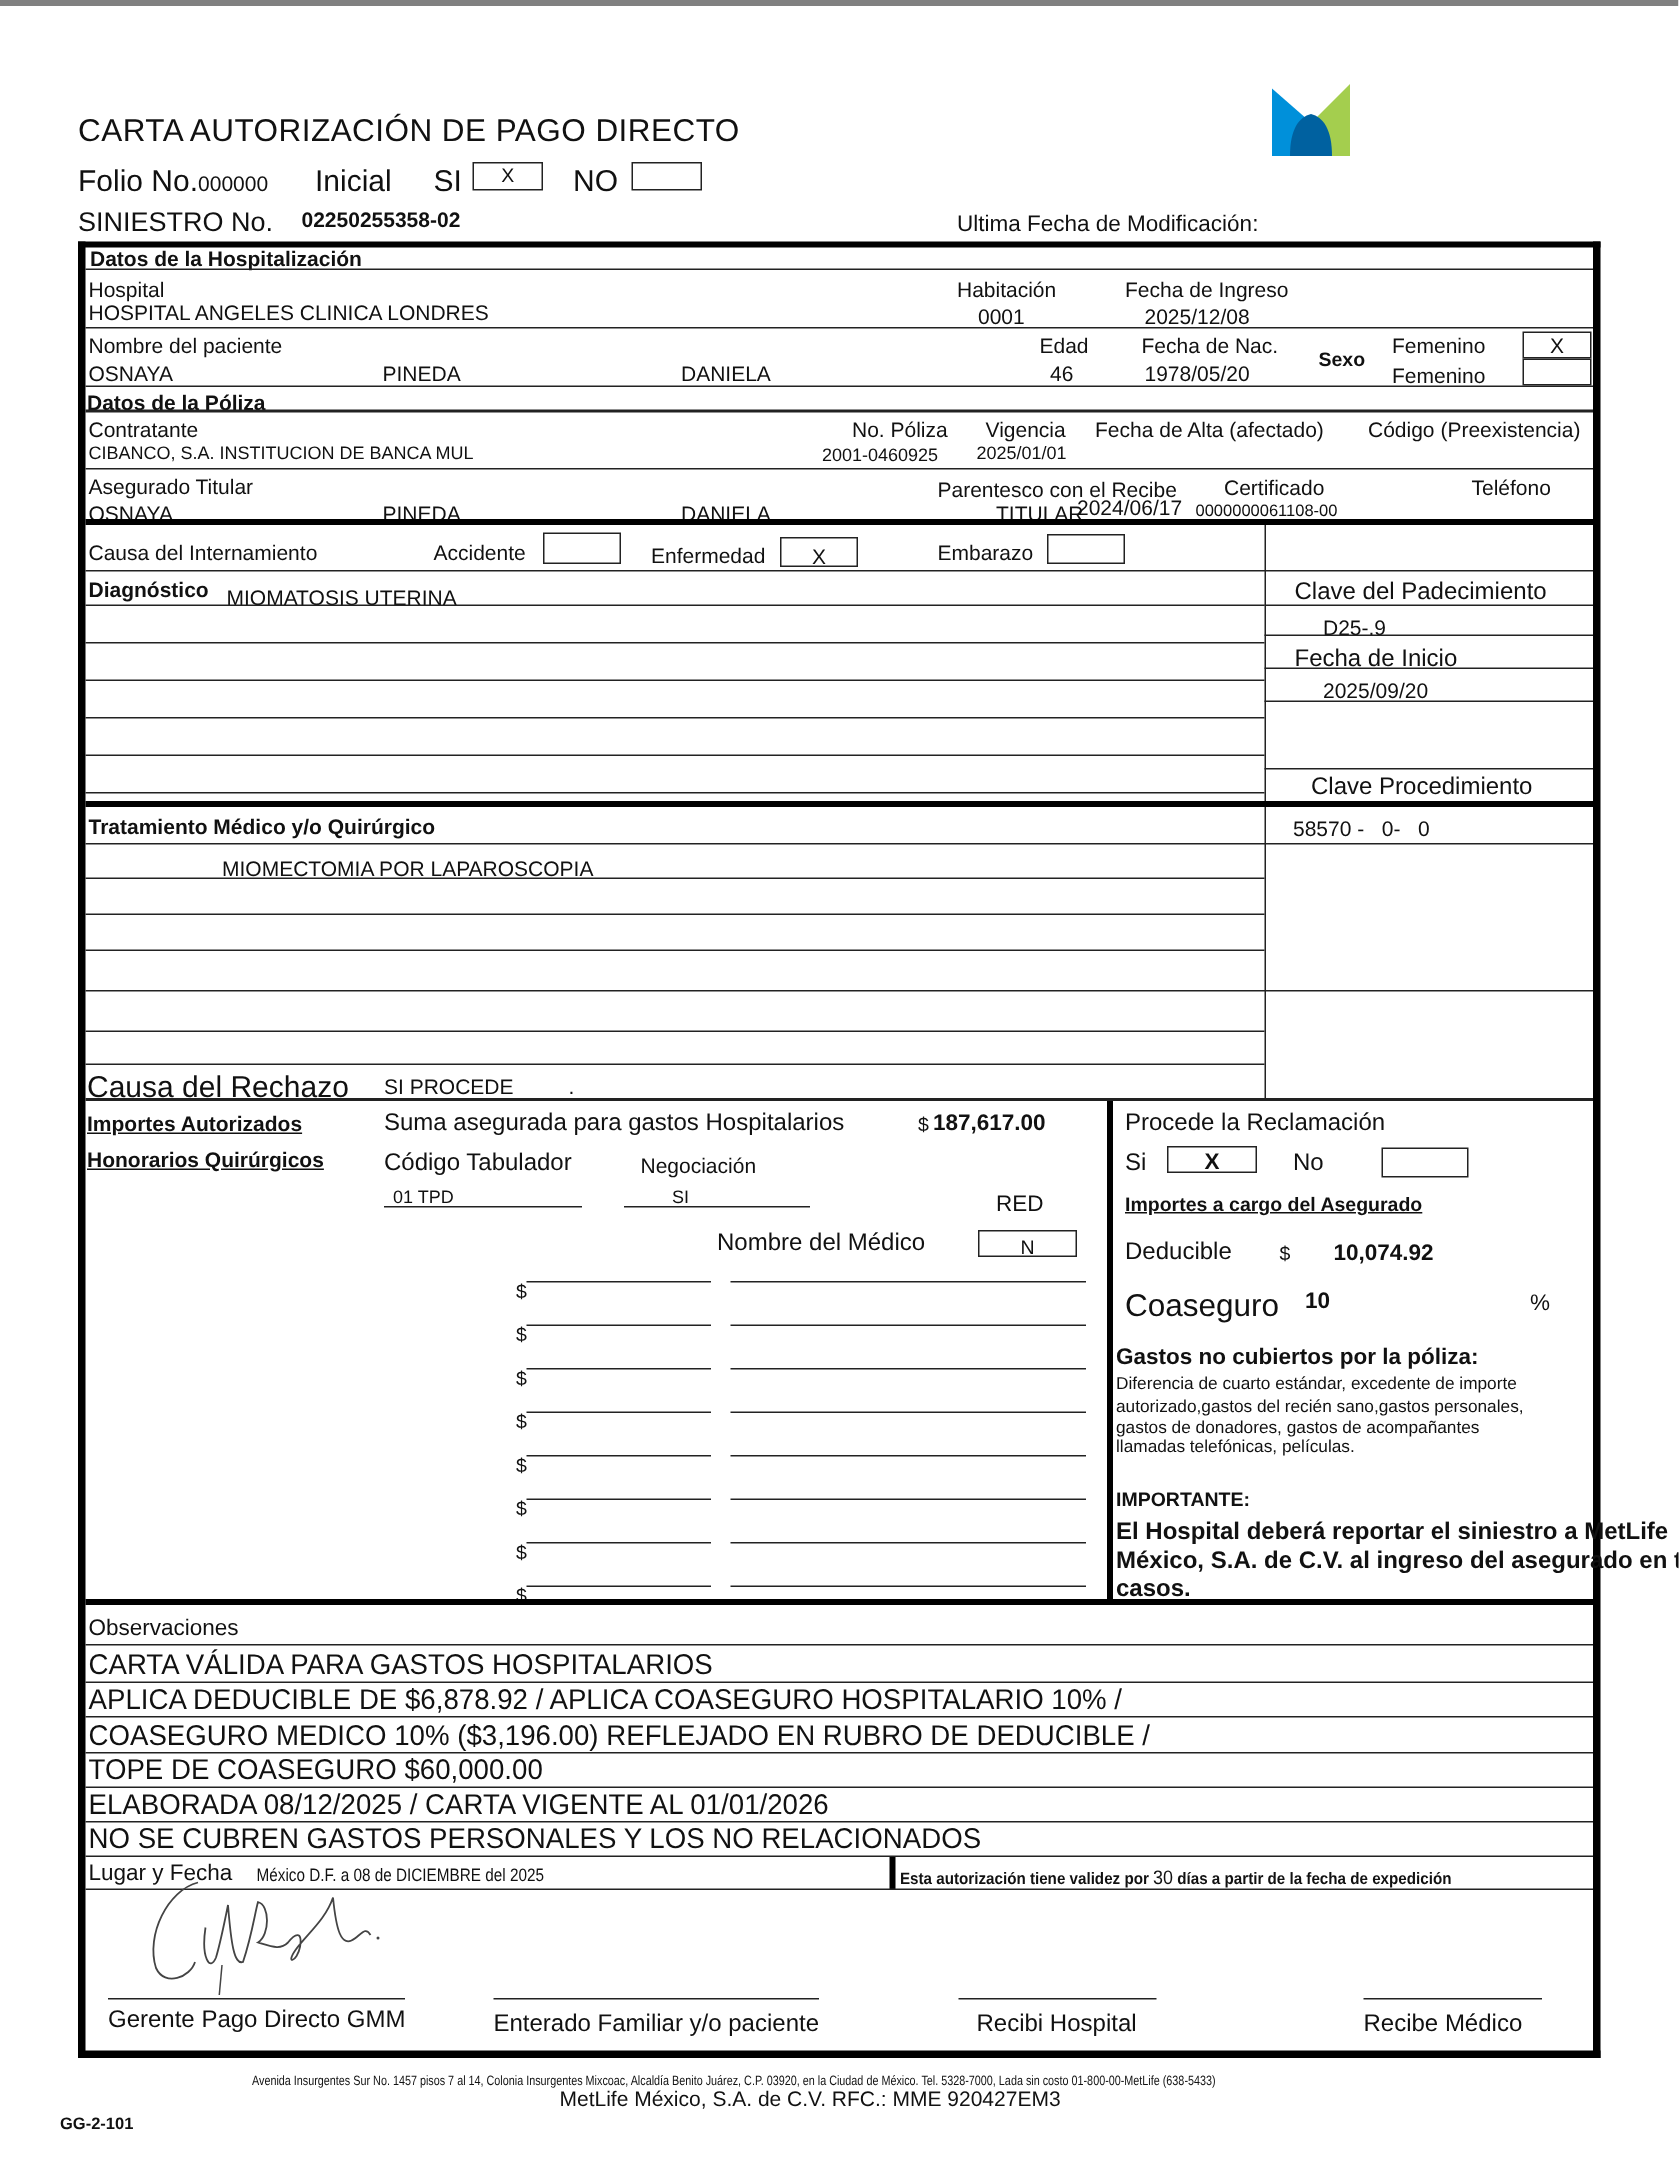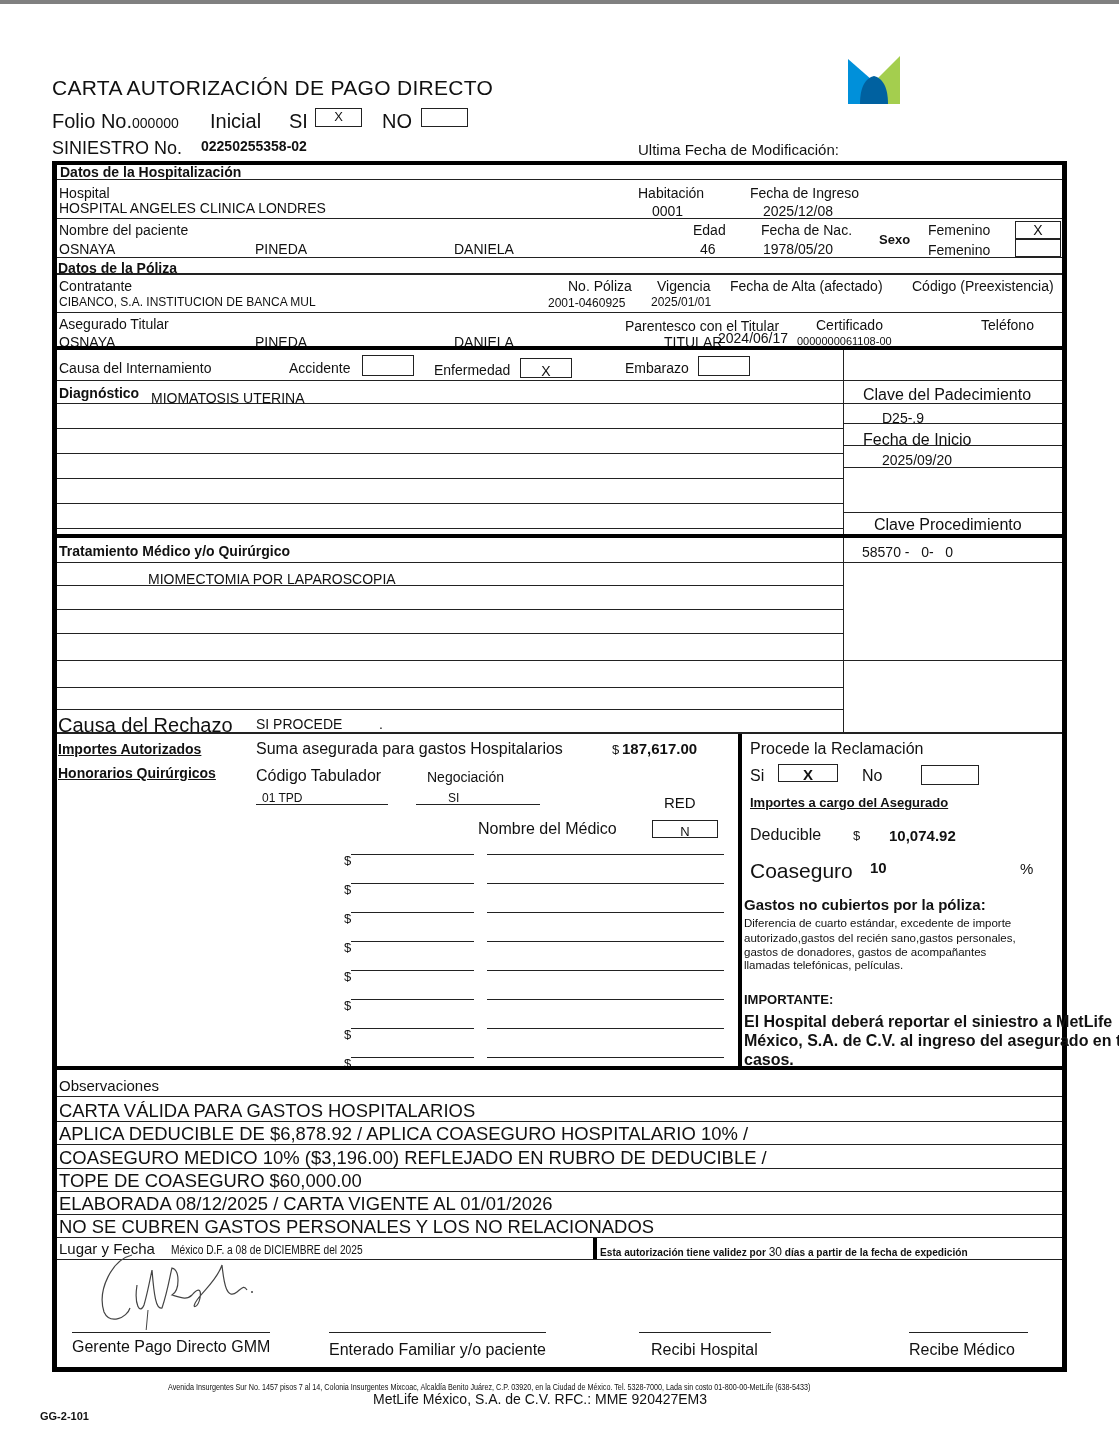--- a/index.html
+++ b/index.html
@@ -86,21 +86,21 @@
 <div class="abs small" style="left:651px;top:295px;">2025/01/01</div>
 <div class="abs" style="left:730px;top:278px;font-size:14px;">Fecha de Alta (afectado)</div>
 <div class="abs val" style="left:718px;top:298px;margin-top:32px;">2024/06/17</div>
 <div class="abs" style="left:912px;top:278px;font-size:14px;">Código (Preexistencia)</div>
 <div class="hl" style="left:57px;top:312px;width:1005px;"></div>
 
 <div class="abs" style="left:59px;top:316px;font-size:14px;">Asegurado Titular</div>
 <div class="abs val" style="left:59px;top:334px;">OSNAYA</div>
 <div class="abs val" style="left:255px;top:334px;">PINEDA</div>
 <div class="abs val" style="left:454px;top:334px;">DANIELA</div>
-<div class="abs" style="left:625px;top:318px;font-size:14px;">Parentesco con el Titular</div>
+<div class="abs" style="left:625px;top:318px;font-size:14px;">Parentesco con el Recibe</div>
 <div class="abs val" style="left:664px;top:334px;">TITULAR</div>
 <div class="abs" style="left:816px;top:317px;font-size:14px;">Certificado</div>
 <div class="abs" style="left:797px;top:335px;font-size:11px;">0000000061108-00</div>
 <div class="abs" style="left:981px;top:317px;font-size:14px;">Teléfono</div>
 <div class="thick" style="left:57px;top:346px;width:1005px;height:4px;"></div>
 
 <div class="vl" style="left:843px;top:350px;height:383px;"></div>
 <div class="abs" style="left:59px;top:360px;font-size:14px;">Causa del Internamiento</div>
 <div class="abs" style="left:289px;top:360px;font-size:14px;">Accidente</div>
 <div class="box" style="left:362px;top:355px;width:52px;height:21px;"></div>

